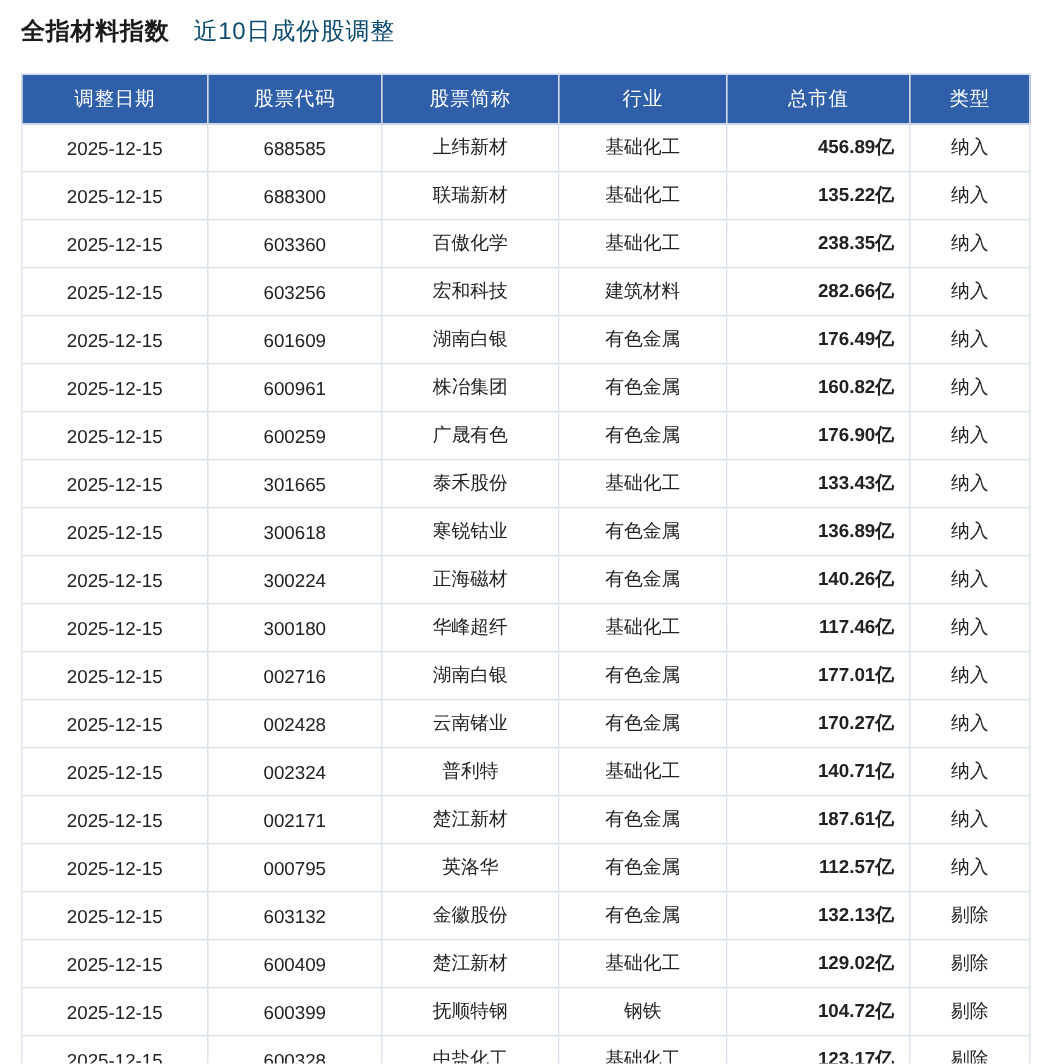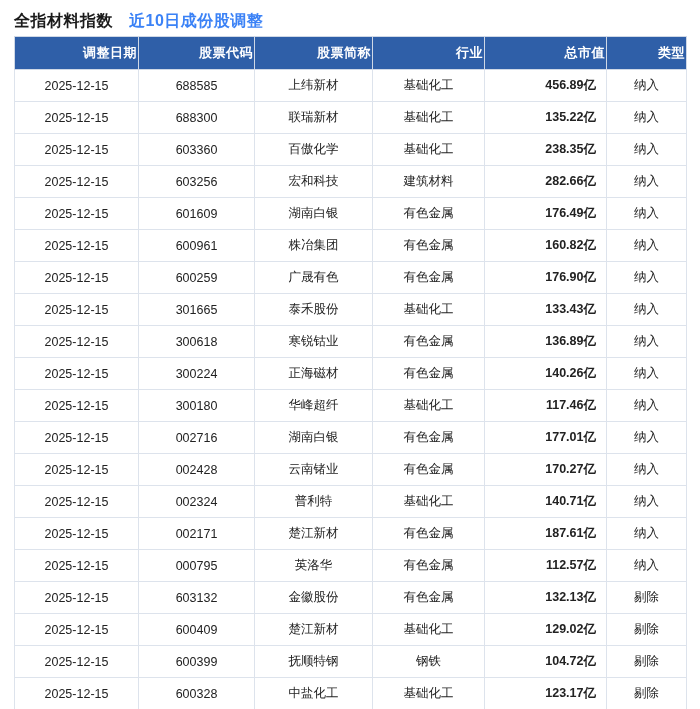--- a/index.html
+++ b/index.html
@@ -41,49 +41,49 @@
   .page {
     position: relative;
     z-index: 1;
     padding: 0;
   }
 
   .title-bar {
     display: flex;
     align-items: baseline;
     gap: 16px;
-    padding: 11px 14px 4px 14px;
+    padding: 11px 14px 17px 14px;
   }
   .title-main {
     font-size: 16px;
     font-weight: bold;
     color: #1b1b1b;
     letter-spacing: 0.5px;
   }
   .title-sub {
     font-size: 16px;
-    font-weight: bold;
-    color: #3b82f6;
+    font-weight: normal;
+    color: #0c4a6e;
     letter-spacing: 0.5px;
   }
 
   table.data-table {
     border-collapse: collapse;
     width: 672px;
     margin: 0 14px;
     table-layout: fixed;
   }
   table.data-table th {
     background: #2f5fa8;
     color: #ffffff;
     font-size: 13px;
-    font-weight: bold;
+    font-weight: normal;
     height: 30px;
     border: 1px solid #cfd8e6;
-    text-align: right;
+    text-align: center;
     letter-spacing: 0.5px;
   }
   table.data-table td {
     height: 29px;
     font-size: 12.5px;
     border: 1px solid #dde3ec;
     text-align: center;
     color: #222222;
     background: #ffffff;
   }

